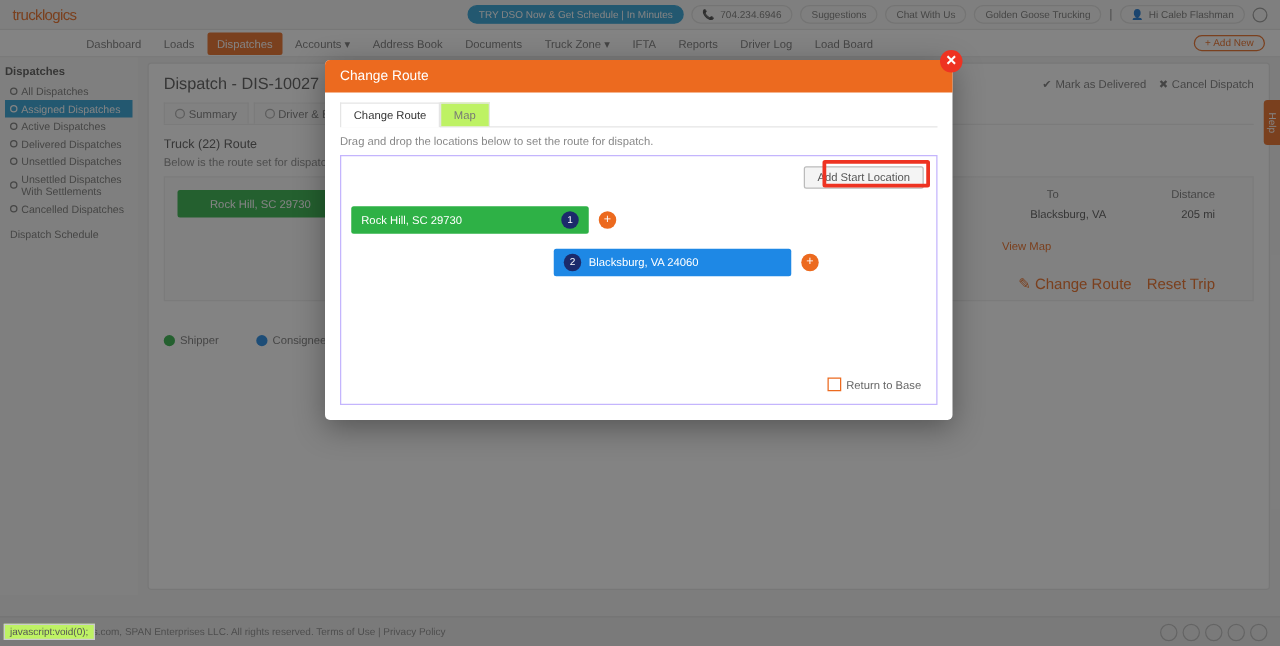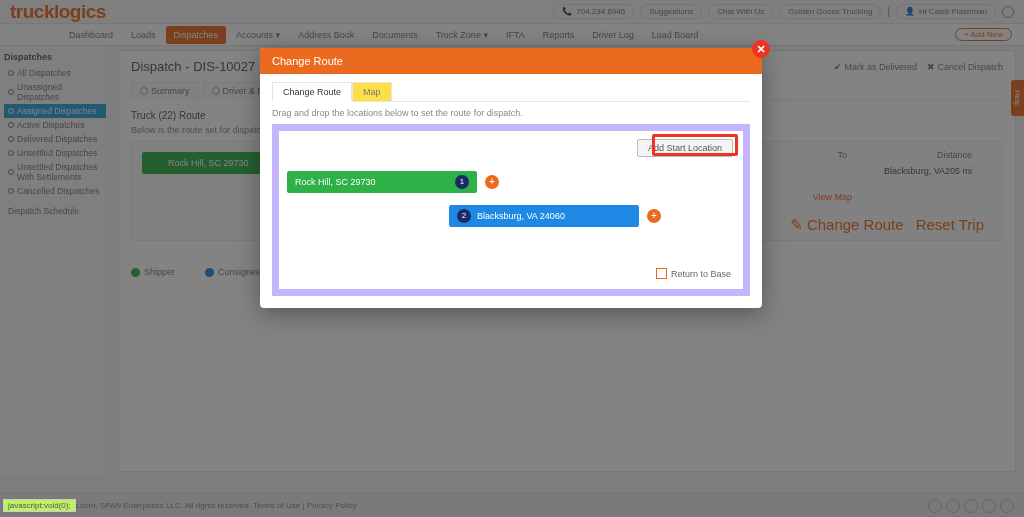--- a/index.html
+++ b/index.html
@@ -1,21 +1,21 @@
 <!DOCTYPE html>
 <html><head>
 <meta charset="utf-8">
 <style>
   *{box-sizing:border-box;margin:0;padding:0;font-family:Arial,Helvetica,sans-serif}
   body{background:#f2f2f2;font-size:10px;color:#333;overflow:hidden;width:1024px;height:517px;position:relative}
   .overlay{position:absolute;inset:0;background:rgba(30,30,30,.55);z-index:5}
 
   
   .topbar{height:24px;display:flex;align-items:center;padding:0 10px;background:#f7f7f5;border-bottom:1px solid #e5e5e5}
-  .logo{color:#ec6a1f;font-weight:700;font-size:19px;letter-spacing:-.5px}
+  .logo{color:#ec6a1f;font-weight:400;font-size:12px;letter-spacing:-.5px}
   .topbar-right{margin-left:auto;display:flex;gap:6px;align-items:center}
   .pill{padding:2px 8px;border-radius:10px;font-size:8px;border:1px solid #ddd;color:#777;display:flex;gap:4px;align-items:center}
   .pill.cta{background:#2aa0d6;color:#fff;border-color:#2aa0d6}
   .gear{width:12px;height:12px;border:1px solid #999;border-radius:50%;display:inline-block}
 
   
   .navbar{height:22px;background:#fff;border-bottom:1px solid #e5e5e5;display:flex;align-items:center;padding-left:61px;gap:2px}
   .nav-item{padding:4px 8px;font-size:9px;color:#777}
   .nav-item.active{background:#ec6a1f;color:#fff;border-radius:2px}
   .add-new{margin-left:auto;margin-right:12px;border:1px solid #ec6a1f;color:#ec6a1f;font-size:8px;padding:1px 8px;border-radius:8px}
@@ -35,65 +35,66 @@
   .tabsrow{margin-top:8px;display:flex;gap:4px;border-bottom:1px solid #eee}
   .tab{font-size:9px;padding:3px 8px;color:#777;display:flex;gap:3px;align-items:center;border:1px solid #eee;border-bottom:none;background:#fafafa}
   .tab .ic{width:8px;height:8px;border:1px solid #aaa;border-radius:50%}
 
   .subtitle{margin-top:10px;font-size:10px;color:#555}
   .subtext{margin-top:4px;font-size:9px;color:#888}
 
   .route-box{margin-top:6px;border:1px solid #eee;background:#fafafa;padding:10px;position:relative}
   .from-chip{display:inline-block;background:#2eb146;color:#fff;font-size:9px;padding:6px 26px;border-radius:2px}
   .tbl-head{position:absolute;right:30px;top:8px;display:flex;gap:90px;font-size:9px;color:#777}
-  .tbl-row{position:absolute;right:30px;top:24px;display:flex;font-size:9px;color:#555}
-  .change-route-link{position:absolute;right:18px;bottom:6px;display:flex;gap:12px;font-size:15px}
+  .tbl-row{position:absolute;right:30px;top:24px;display:flex;gap:60px;font-size:9px;color:#555}
+  .change-route-link{position:absolute;right:30px;bottom:6px;display:flex;gap:12px;font-size:12px}
   .cr{color:#ec6a1f}
   .legend{margin-top:26px;display:flex;gap:30px;font-size:9px;color:#777;align-items:center}
   .ldot{width:9px;height:9px;border-radius:50%}
 
   
   .help-tab{position:absolute;right:0;top:80px;background:#ec6a1f;color:#fff;font-size:8px;padding:10px 2px;writing-mode:vertical-rl;border-radius:3px 0 0 3px;z-index:3}
 
   
   .footer{position:absolute;bottom:0;left:0;right:0;height:24px;background:#ececec;border-top:1px solid #ddd;display:flex;align-items:center;padding:0 10px;font-size:8px;color:#888}
   .social{margin-left:auto;display:flex;gap:4px}
   .sic{width:14px;height:14px;border:1px solid #bbb;border-radius:50%}
   .jslink{position:absolute;bottom:5px;left:3px;background:#bef264;border:1px solid #ccc;padding:1px 4px;font-size:8px;color:#555;z-index:6}
 
   
   .modal{position:absolute;z-index:10;left:260px;top:48px;width:502px;background:#fff;border-radius:4px;box-shadow:0 6px 24px rgba(0,0,0,.35)}
   .modal-hd{background:#ec6a1f;color:#fff;font-size:11px;padding:7px 12px;border-radius:4px 4px 0 0;position:relative}
   .modal-x{position:absolute;right:-8px;top:-8px;width:18px;height:18px;background:#e32;color:#fff;border-radius:50%;font-size:11px;line-height:18px;text-align:center;font-weight:700}
   .modal-body{padding:8px 12px 12px}
   .mtabs{display:flex;border-bottom:1px solid #e5e5e5;margin-bottom:6px}
-  .mtab{font-size:9px;padding:4px 10px;border:1px solid #e5e5e5;border-bottom:none;color:#777;background:#fde047}
+  .mtab{font-size:9px;padding:4px 10px;border:1px solid #e5e5e5;border-bottom:none;color:#777;background:#bef264}
   .mtab.active{background:#fff;color:#333;border-bottom:1px solid #fff;margin-bottom:-1px}
   .hint{font-size:9px;color:#888;margin-bottom:6px}
-  .route-canvas{border:7px solid #c4b5fd;height:172px;position:relative;padding:28px}
+  .route-canvas{border:1px solid #c4b5fd;height:200px;position:relative;padding:28px}
   .add-start{position:absolute;right:10px;top:8px;font-size:9px;padding:3px 10px;border:1px solid #bbb;background:#f4f4f4;color:#555;border-radius:2px}
   .box-hl{position:absolute;right:5px;top:3px;width:86px;height:22px;border:3px solid #e32;border-radius:2px;pointer-events:none}
   .loc{height:22px;border-radius:2px;color:#fff;font-size:9px;display:flex;align-items:center;padding:0 8px;position:absolute}
   .loc.green{background:#2eb146;left:8px;top:40px;width:190px}
   .loc.blue{background:#1e88e5;left:170px;top:74px;width:190px}
   .numb{width:14px;height:14px;border-radius:50%;background:#1b2a6b;color:#fff;font-size:8px;line-height:14px;text-align:center;margin-right:6px}
   .loc.green .numb{margin-left:auto;margin-right:0}
   .plus{width:14px;height:14px;border-radius:50%;background:#ec6a1f;color:#fff;font-size:10px;line-height:14px;text-align:center;position:absolute}
   .rtb{position:absolute;right:12px;bottom:10px;font-size:9px;color:#666;display:flex;gap:4px;align-items:center}
   .cb{width:11px;height:11px;border:1px solid #ec6a1f}
   .modal-ft{display:flex;padding:10px 12px}
   .btn{font-size:10px;padding:4px 16px;border-radius:10px;border:1px solid #ccc;background:#f5f5f5;color:#666}
   .btn.primary{margin-left:auto;background:#ec6a1f;border-color:#ec6a1f;color:#fff}
 </style>
 </head>
 <body>
 
 <div class="topbar">
   <span class="logo">trucklogics</span>
   <div class="topbar-right">
+    <span class="pill cta">TRY DSO Now &amp; Get Schedule | In Minutes</span>
     <span class="pill">📞 <span>704.234.6946</span></span>
     <span class="pill">Suggestions</span>
     <span class="pill">Chat With Us</span>
     <span class="pill">Golden Goose Trucking</span>
     <span style="color:#888">|</span>
     <span class="pill">👤 <span>Hi Caleb Flashman</span></span>
     <span class="gear"></span>
   </div>
 </div>
 
@@ -112,24 +113,20 @@
   <span class="add-new">+ Add New</span>
 </div>
 
 <div class="page">
   <div class="sidebar">
     <h5>Dispatches</h5>
     <div class="sb-item">
         <span class="dot"></span>
         <span>All Dispatches</span>
       </div>
-    <div class="sb-item">
-        <span class="dot"></span>
-        <span>Unassigned Dispatches</span>
-      </div>
     <div class="sb-item sel">
         <span class="dot"></span>
         <span>Assigned Dispatches</span>
       </div>
     <div class="sb-item">
         <span class="dot"></span>
         <span>Active Dispatches</span>
       </div>
     <div class="sb-item">
         <span class="dot"></span>
@@ -182,21 +179,21 @@
     <div class="route-box" style="height:100px">
       <span class="from-chip">Rock Hill, SC 29730</span>
       <div class="tbl-head">
           <span>To</span>
           <span>Distance</span>
         </div>
       <div class="tbl-row">
           <span>Blacksburg, VA</span>
           <span>205 mi</span>
         </div>
-      <span style="position:absolute;right:150px;top:50px;color:#ec6a1f;font-size:9px">View Map</span>
+      <span style="position:absolute;right:161px;top:50px;color:#ec6a1f;font-size:9px">View Map</span>
       <div class="change-route-link">
         <span class="cr">✎ <span>Change Route</span></span>
         <span class="cr">Reset Trip</span>
       </div>
     </div>
     <div class="legend">
       <span style="display:flex;gap:4px;align-items:flex-end">
           <span class="ldot" style="background:#2eb146"></span>
           <span>Shipper</span>
         </span>

